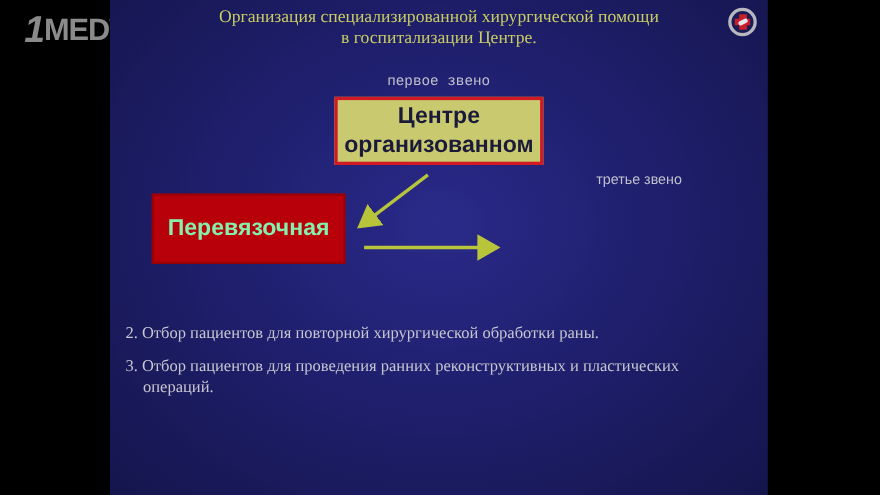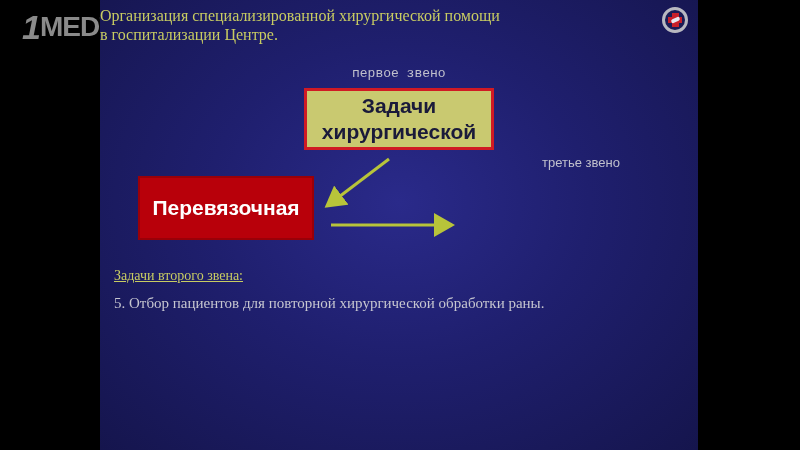--- a/index.html
+++ b/index.html
@@ -3,29 +3,29 @@
 <meta charset="utf-8">
 <style>
   html, body { margin:0; padding:0; }
   body { width:800px; height:450px; background:#000; position:relative; overflow:hidden; font-family:"Liberation Sans", sans-serif; }
   .logo { position:absolute; left:22px; top:12px; color:#8a8a8a; font-family:"Liberation Sans", sans-serif; font-weight:bold; font-size:28px; letter-spacing:-1px; display:flex; align-items:flex-end; }
   .logo .one { font-size:34px; font-style:italic; margin-right:0px; line-height:30px; }
   .logo .med { line-height:30px; }
   .logo .tv { font-weight:normal; line-height:30px; }
   .slide { position:absolute; left:100px; top:0; width:598px; height:450px;
     background: radial-gradient(ellipse at 50% 45%, #2a2a8a 0%, #1f1f6e 45%, #15154d 100%); }
-  .title { position:absolute; left:0; width:598px; top:6px; color:#c8cc62; font-family:"Liberation Serif", serif; font-size:16px; line-height:19px; }
+  .title { position:absolute; left:0; width:598px; top:6px; text-align:center; color:#c8cc62; font-family:"Liberation Serif", serif; font-size:16px; line-height:19px; }
   .emblem { position:absolute; left:562px; top:7px; width:26px; height:26px; border-radius:50%; border:3px solid #b8b8c0; box-sizing:border-box; background:#1b1b55; }
   .emblem .cross-v { position:absolute; left:7px; top:3px; width:7px; height:14px; background:#c8202a; }
   .emblem .cross-h { position:absolute; left:3px; top:7px; width:14px; height:6px; background:#c8202a; }
   .emblem .bird { position:absolute; left:6px; top:8px; width:9px; height:4px; background:#e8e8f0; transform:rotate(-25deg); border-radius:2px; }
   .lbl { position:absolute; color:#c0c0cc; font-size:13px; }
   .box { position:absolute; display:flex; align-items:center; justify-content:center; text-align:center; font-weight:bold; color:#1a1a3a; box-sizing:border-box; }
   .box-yellow { background:#c9c970; border:3px solid #d01a24; }
-  .box-red { background:#b8000a; border:2px solid #9a0008; color:#ffffff; }
+  .box-red { background:#b8000a; border:2px solid #9a0008; color:#86efac; }
   .box1 { left:204px; top:88px; width:190px; height:62px; font-size:21px; line-height:26px; }
   .box2 { left:38px; top:176px; width:176px; height:64px; font-size:21px; }
   .box3 { left:378px; top:177px; width:176px; height:62px; font-size:21px; }
   svg.arrows { position:absolute; left:0; top:0; }
   .tasks-head { position:absolute; left:14px; top:268px; color:#c8cc62; font-family:"Liberation Serif", serif; font-size:14px; text-decoration:underline; }
   .tasks { position:absolute; left:14px; top:294px; width:570px; color:#c6c6d0; font-family:"Liberation Serif", serif; font-size:15px; line-height:19px; margin:0; padding:0; list-style:none; }
   .tasks li { padding-left:16px; text-indent:-16px; margin-bottom:11px; }
 </style>
 </head>
 <body>
@@ -46,35 +46,35 @@
       <div class="cross-h"></div>
       <div class="bird"></div>
   </div>
 
   <div class="lbl" style="left:252px; top:66px;font-family:Liberation Mono, monospace;">первое звено</div>
   <div class="lbl" style="left:70px; top:169px;margin-top:42px;">второе звено</div>
   <div class="lbl" style="left:416px; top:155px;margin-left:26px;">третье звено</div>
 
   <div class="box box-yellow box1">
     <div>
-      <div>Задачи</div>
-      <div>хирургической</div>
+      <div>Центре</div>
+      <div>организованном</div>
     </div>
   </div>
   <div class="box box-red box2">
     <span>Перевязочная</span>
   </div>
 
   <svg class="arrows" width="598" height="260">
     <defs>
       <marker id="ah" markerWidth="8" markerHeight="8" refX="6" refY="4" orient="auto" markerUnits="strokeWidth">
         <path d="M0,0 L7,4 L0,8 Z" fill="#b8c43a"></path>
       </marker>
     </defs>
     <line x1="289" y1="159" x2="227" y2="206" stroke="#b8c43a" stroke-width="3" marker-end="url(#ah)"></line>
     <line x1="231" y1="225" x2="352" y2="225" stroke="#b8c43a" stroke-width="3" marker-end="url(#ah)"></line>
   </svg>
 
-  <div class="tasks-head">Задачи второго звена:</div>
   <ul class="tasks">
-    <li>5. Отбор пациентов для повторной хирургической обработки раны.</li>
+    <li>2. Отбор пациентов для повторной хирургической обработки раны.</li>
+    <li>3. Отбор пациентов для проведения ранних реконструктивных и пластических операций.</li>
   </ul>
 </div>
 
 </body></html>

